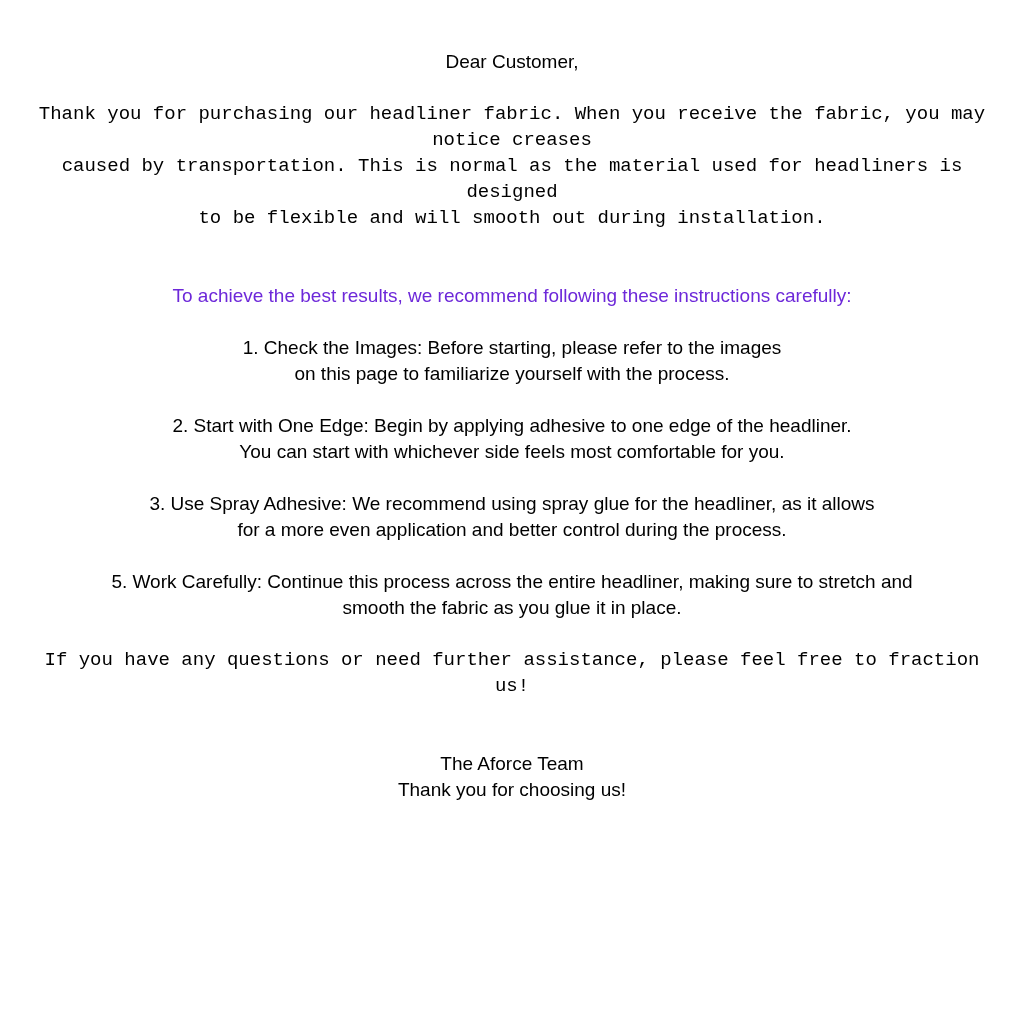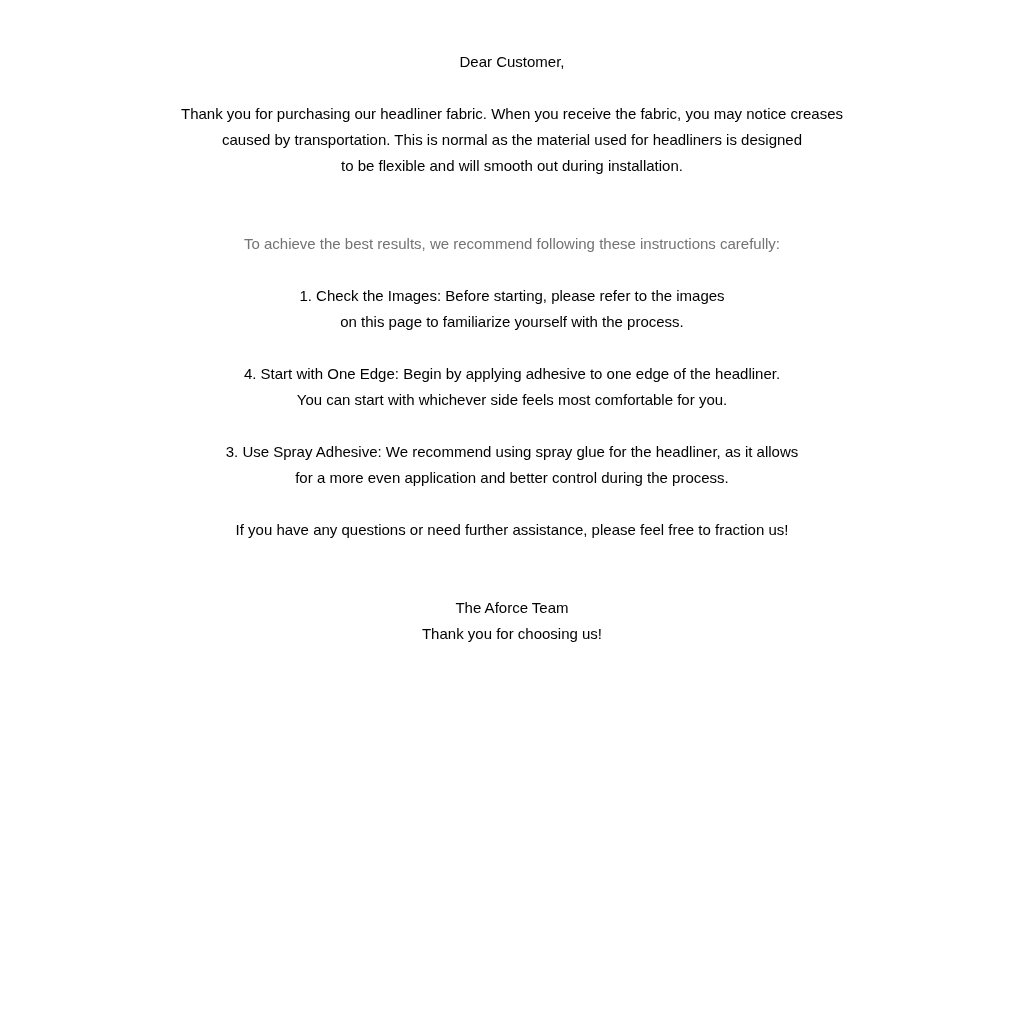--- a/index.html
+++ b/index.html
@@ -15,51 +15,53 @@
     color: #000000;
   }
   .page {
     box-sizing: border-box;
     width: 1024px;
     height: 1024px;
     padding: 49px 22px 0 22px;
   }
   .para {
     margin: 0;
-    font-size: 15px;
+    font-size: 19px;
     line-height: 26px;
     text-align: center;
     white-space: pre-line; 
   }
   .gap1 { margin-bottom: 26px; }  
-  .gap2 { margin-bottom: 52px; }  
+  .gap2 { margin-bottom: 52px; font-family: Liberation Mono, monospace; }  
 </style>
 </head>
 <body>
 
 <div class="page">
 
   <p class="para gap1">Dear Customer,</p>
 
   <p class="para gap2">Thank you for purchasing our headliner fabric. When you receive the fabric, you may notice creases
 caused by transportation. This is normal as the material used for headliners is designed
 to be flexible and will smooth out during installation.</p>
 
-  <p class="para gap1" style="color: #737373;">To achieve the best results, we recommend following these instructions carefully:</p>
+  <p class="para gap1" style="color: #6d28d9;">To achieve the best results, we recommend following these instructions carefully:</p>
 
   <p class="para gap1">1. Check the Images: Before starting, please refer to the images
 on this page to familiarize yourself with the process.</p>
 
-  <p class="para gap1">4. Start with One Edge: Begin by applying adhesive to one edge of the headliner.
+  <p class="para gap1">2. Start with One Edge: Begin by applying adhesive to one edge of the headliner.
 You can start with whichever side feels most comfortable for you.</p>
 
   <p class="para gap1">3. Use Spray Adhesive: We recommend using spray glue for the headliner, as it allows
 for a more even application and better control during the process.</p>
 
 
+  <p class="para gap1">5. Work Carefully: Continue this process across the entire headliner, making sure to stretch and
+smooth the fabric as you glue it in place.</p>
 
 
   <p class="para gap2">If you have any questions or need further assistance, please feel free to fraction us!</p>
 
   <p class="para">The Aforce Team</p>
 
   <p class="para gap1">Thank you for choosing us!</p>
 
 </div>
 

